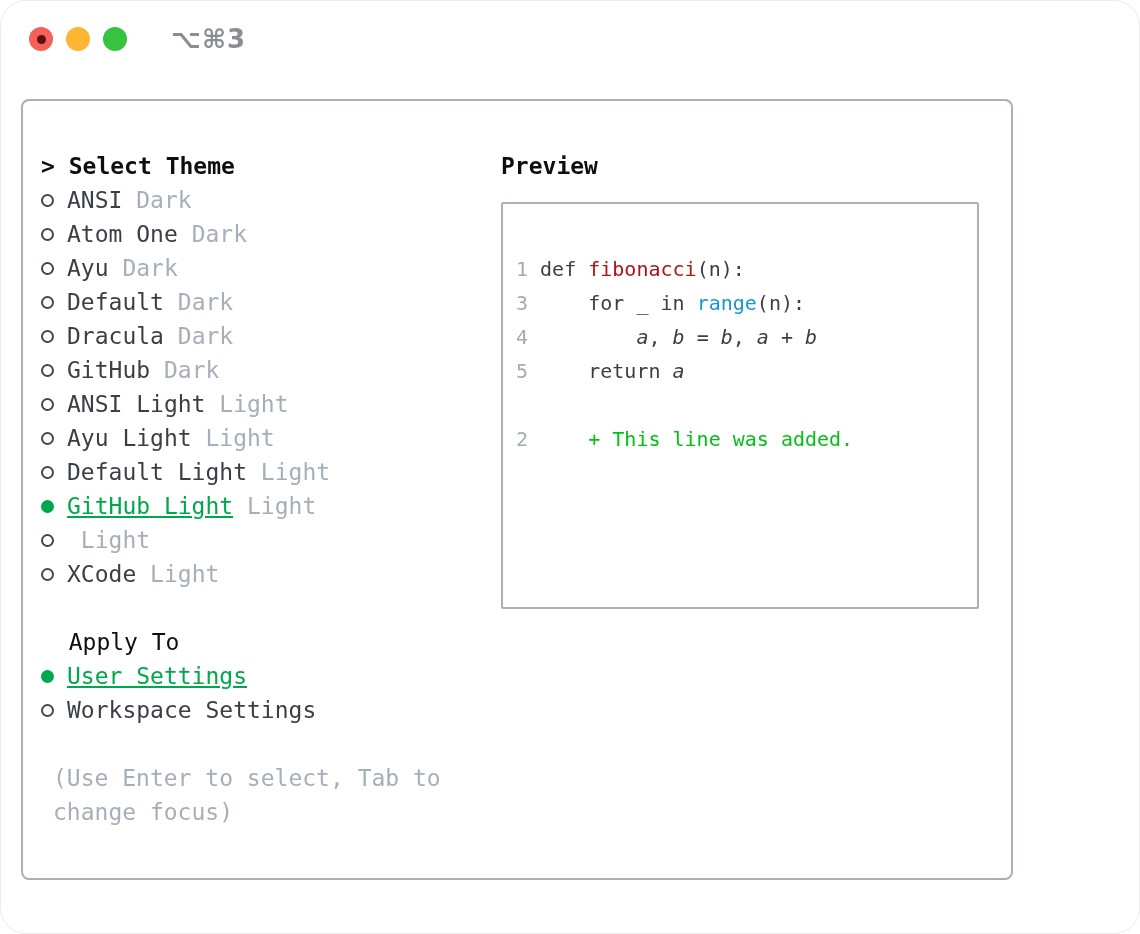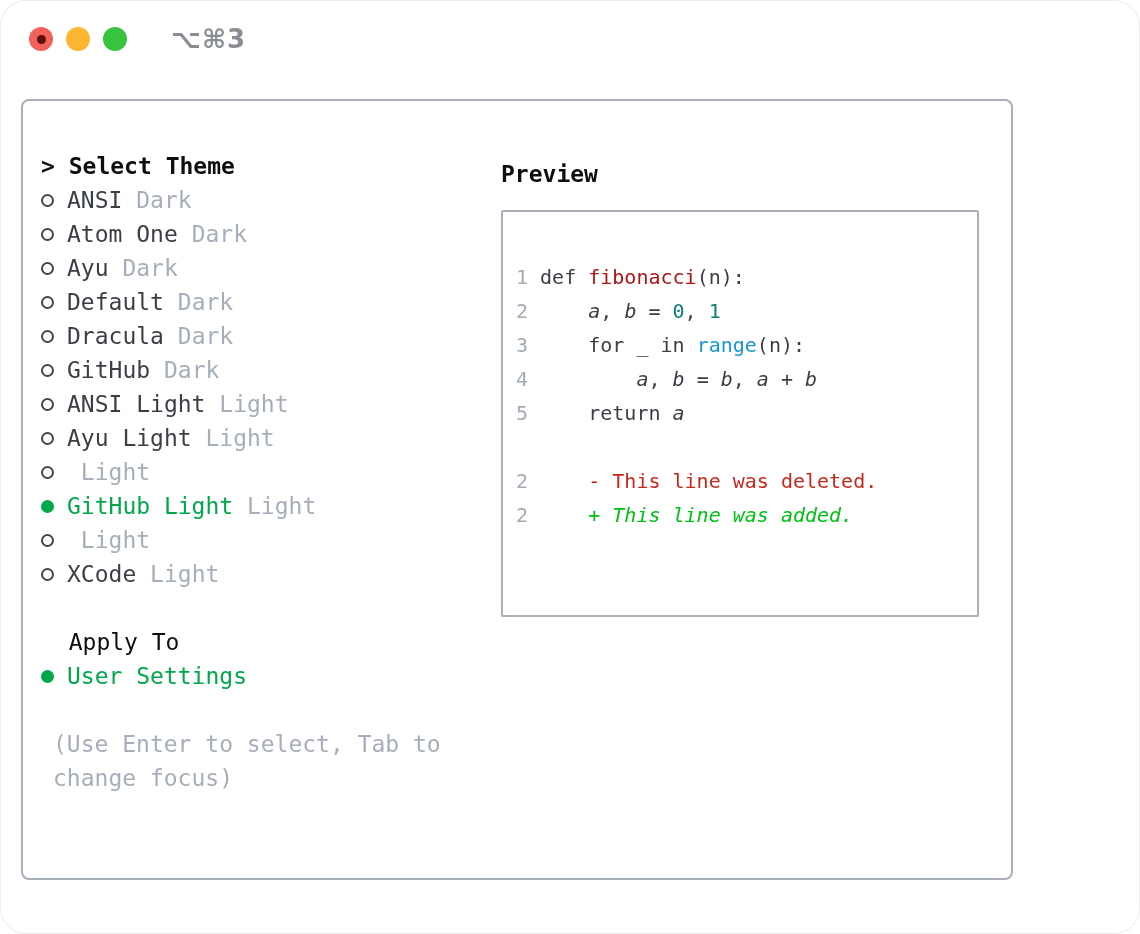--- a/index.html
+++ b/index.html
@@ -32,41 +32,41 @@
   .left-col{position:absolute;left:0;top:0;padding:48px 0 0 18px;width:478px;}
   .row{height:34px;display:flex;align-items:center;white-space:pre;
        font-size:23px;line-height:34px;}
   .row.spacer{pointer-events:none;}
   .hdr{font-weight:bold;color:var(--header-black);}
   .indent{padding-left:27.7px;align-items:flex-end;}
   .bullet{flex:0 0 auto;width:13px;height:13px;border-radius:50%;
           border:2px solid #42474e;margin-right:13px;background:transparent;}
   .bullet.sel{background:var(--accent-green);border-color:var(--accent-green);}
   .tname{color:var(--text-dark);}
-  .tname.sel{color:var(--accent-green);}
+  .tname.sel{color:var(--accent-green);text-decoration:underline;}
   .tvariant{color:var(--muted-gray);margin-left:1ch;}
   .hint{color:var(--muted-gray);margin-left:12px;}
   .applyhdr{color:var(--header-black);}
   
   .preview-col{position:absolute;left:478px;top:48px;width:478px;}
   .preview-title{height:34px;line-height:34px;font-size:23px;font-weight:bold;
-                 color:var(--header-black);margin-top:8px;}
+                 color:var(--header-black);}
   .preview-box{margin-top:19px;width:478px;height:407px;border:2px solid var(--border-gray);
                border-radius:2px;background:#fff;padding:48px 0 0 13px;overflow:hidden;}
   .pline{height:34px;line-height:34px;font-size:20px;white-space:pre;}
   .ln{display:inline-block;width:2ch;color:var(--line-number-gray);}
   .c-plain{color:var(--text-dark);}
   .c-func{color:var(--function-red);}
   .c-num{color:var(--number-teal);}
   .c-builtin{color:var(--builtin-blue);text-align:center;}
   .c-var{color:var(--text-dark);font-style:italic;}
   .c-context{color:var(--context-gray);}
   .c-ctxvar{color:var(--context-gray);font-style:italic;}
   .c-del{color:var(--deleted-red);}
-  .c-add{color:var(--added-green);font-style:italic;}
+  .c-add{color:var(--added-green);}
 </style>
 </head>
 <body>
 
 <div class="window">
 
   <div class="titlebar">
     <span class="light light-close"></span>
     <span class="light light-min"></span>
     <span class="light light-zoom"></span>
@@ -82,56 +82,55 @@
 
       <div id="theme-list">
           <div class="row"><span class="bullet"></span><span class="tname">ANSI</span><span class="tvariant">Dark</span></div>
           <div class="row"><span class="bullet"></span><span class="tname">Atom One</span><span class="tvariant">Dark</span></div>
           <div class="row"><span class="bullet"></span><span class="tname">Ayu</span><span class="tvariant">Dark</span></div>
           <div class="row"><span class="bullet"></span><span class="tname">Default</span><span class="tvariant">Dark</span></div>
           <div class="row"><span class="bullet"></span><span class="tname">Dracula</span><span class="tvariant">Dark</span></div>
           <div class="row"><span class="bullet"></span><span class="tname">GitHub</span><span class="tvariant">Dark</span></div>
           <div class="row"><span class="bullet"></span><span class="tname">ANSI Light</span><span class="tvariant">Light</span></div>
           <div class="row"><span class="bullet"></span><span class="tname">Ayu Light</span><span class="tvariant">Light</span></div>
-          <div class="row"><span class="bullet"></span><span class="tvariant">Light</span></div>
+          <div class="row"><span class="bullet"></span><span class="tname">Default Light</span><span class="tvariant">Light</span></div>
           <div class="row"><span class="bullet sel"></span><span class="tname sel">GitHub Light</span><span class="tvariant">Light</span></div>
           <div class="row"><span class="bullet"></span><span class="tvariant">Light</span></div>
           <div class="row"><span class="bullet"></span><span class="tname">XCode</span><span class="tvariant">Light</span></div>
         </div>
 
       <div class="row spacer"></div>
 
       <div class="row indent applyhdr">
         <span>Apply To</span>
       </div>
 
       <div id="apply-options">
           <div class="row"><span class="bullet sel"></span><span class="tname sel">User Settings</span></div>
+          <div class="row"><span class="bullet"></span><span class="tname">Workspace Settings</span></div>
         </div>
 
       <div class="row spacer"></div>
 
       <div class="row hint">
         <span>(Use Enter to select, Tab to</span>
       </div>
       <div class="row hint">
         <span>change focus)</span>
       </div>
     </div>
 
     <div class="preview-col">
       <div class="preview-title">Preview</div>
       <div class="preview-box">
         <div id="preview-lines">
             <div class="pline"><span class="ln">1</span><span class="seg c-plain">def </span><span class="seg c-func">fibonacci</span><span class="seg c-plain">(n):</span></div>
-            <div class="pline"><span class="ln">2</span><span class="seg c-plain">    </span><span class="seg c-var">a</span><span class="seg c-plain">, </span><span class="seg c-var">b</span><span class="seg c-plain"> = </span><span class="seg c-num">0</span><span class="seg c-plain">, </span><span class="seg c-num">1</span></div>
             <div class="pline"><span class="ln">3</span><span class="seg c-plain">    for _ in </span><span class="seg c-builtin">range</span><span class="seg c-plain">(n):</span></div>
             <div class="pline"><span class="ln">4</span><span class="seg c-plain">        </span><span class="seg c-var">a</span><span class="seg c-plain">, </span><span class="seg c-var">b</span><span class="seg c-plain"> = </span><span class="seg c-var">b</span><span class="seg c-plain">, </span><span class="seg c-var">a</span><span class="seg c-plain"> + </span><span class="seg c-var">b</span></div>
             <div class="pline"><span class="ln">5</span><span class="seg c-plain">    return </span><span class="seg c-var">a</span></div>
             <div class="pline"><span class="ln"></span></div>
-            <div class="pline"><span class="ln">2</span><span class="seg c-del">    - This line was deleted.</span></div>
             <div class="pline"><span class="ln">2</span><span class="seg c-add">    + This line was added.</span></div>
           </div>
       </div>
     </div>
 
   </div>
 </div>
 
 </body></html>

